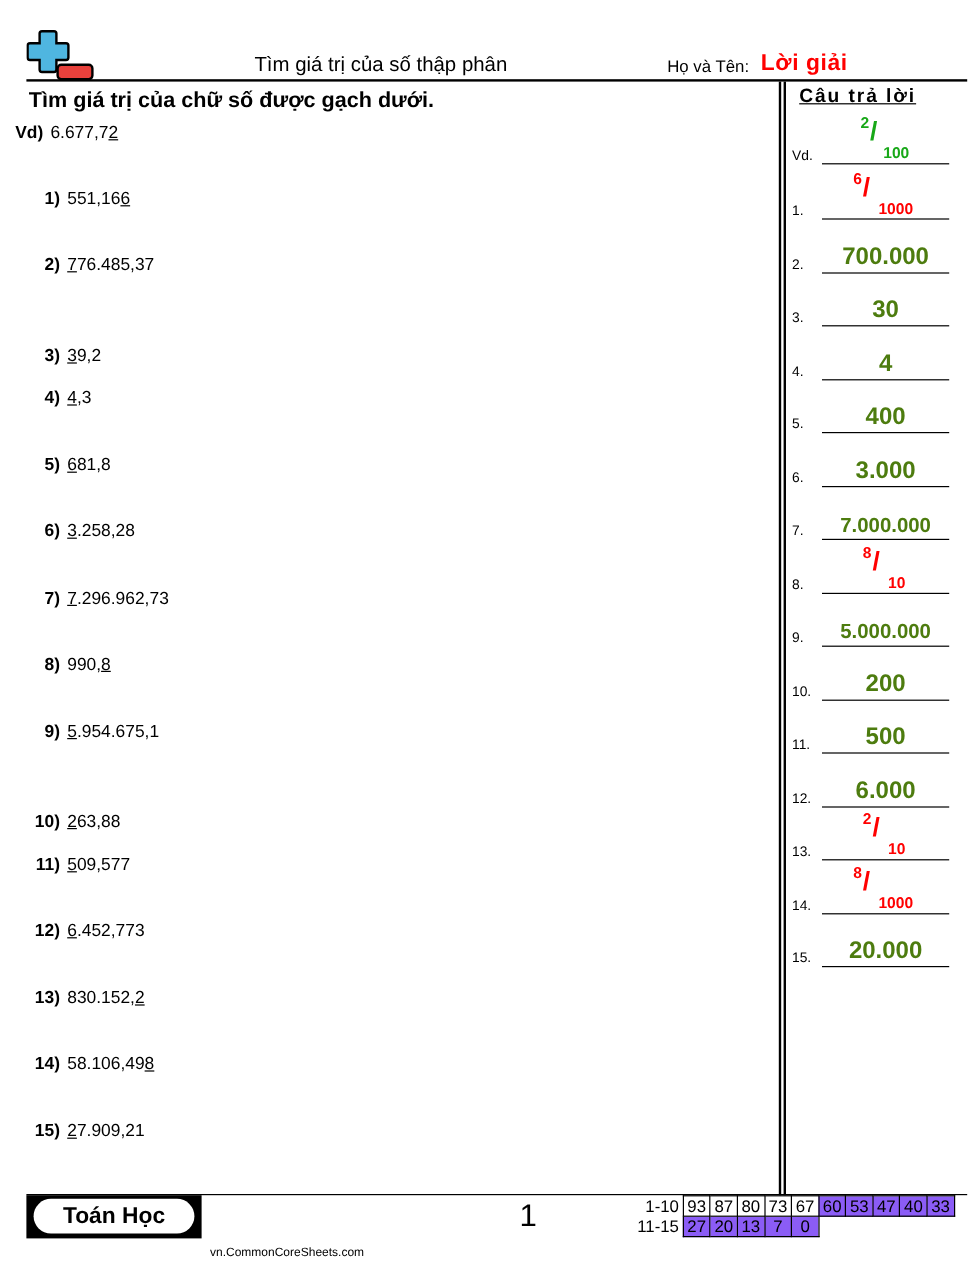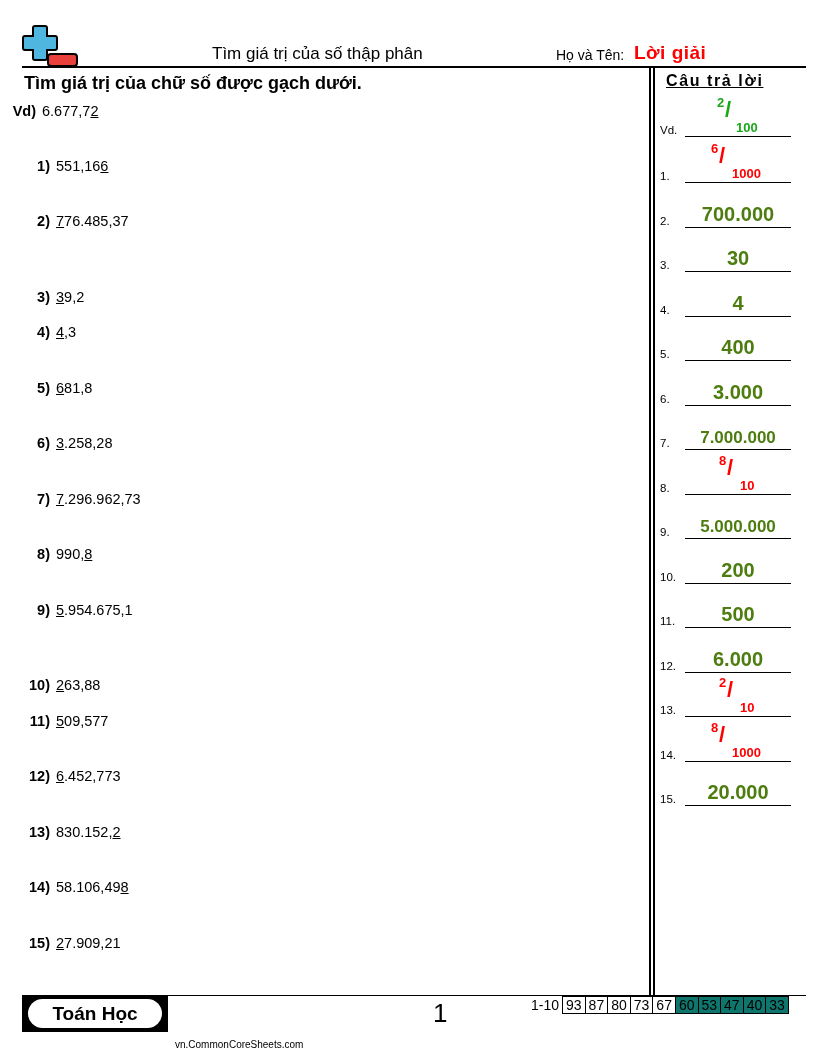--- a/index.html
+++ b/index.html
@@ -35,21 +35,21 @@
 
   .bottom-rule { position: absolute; left: 22px; top: 995px; width: 784px; height: 1px; background: #000; }
   .brand-box { position: absolute; left: 22px; top: 996px; width: 146px; height: 36px; background: #000; }
   .brand-pill { position: absolute; left: 28px; top: 999px; width: 134px; height: 29px; background: #fff; border-radius: 15px; text-align: center; line-height: 29px; font-size: 19px; font-weight: bold; }
   .site { position: absolute; left: 175px; top: 1039px; font-size: 10px; }
   .page-num { position: absolute; left: 433px; top: 998px; font-size: 26px; }
 
   .score { position: absolute; left: 528px; top: 996px; border-collapse: collapse; font-size: 14px; }
   .score td { border: 1px solid #000; height: 15px; padding: 0 3px; text-align: center; min-width: 15px; }
   .score td.rl { border: none; text-align: right; padding-right: 3px; }
-  .score td.blue { background: #0f766e; }
+  .score td.blue { background: #8b5cf6; }
   .score td.none { border: none; }
 </style>
 </head>
 <body>
 
 <div class="logo">
   <svg width="58" height="44" viewBox="0 0 58 44">
     <path d="M13 2 h10 a2 2 0 0 1 2 2 v8 h8 a2 2 0 0 1 2 2 v10 a2 2 0 0 1 -2 2 h-8 v8 a2 2 0 0 1 -2 2 h-10 a2 2 0 0 1 -2 -2 v-8 h-8 a2 2 0 0 1 -2 -2 v-10 a2 2 0 0 1 2 -2 h8 v-8 a2 2 0 0 1 2 -2 z" fill="#4fb6e0" stroke="#000" stroke-width="2"></path>
     <rect x="26" y="30" width="29" height="12" rx="3" fill="#e8413c" stroke="#000" stroke-width="2"></rect>
   </svg>
@@ -202,14 +202,27 @@
     <td>87</td>
     <td>80</td>
     <td>73</td>
     <td>67</td>
     <td class="blue">60</td>
     <td class="blue">53</td>
     <td class="blue">47</td>
     <td class="blue">40</td>
     <td class="blue">33</td>
   </tr>
+  <tr>
+    <td class="rl">11-15</td>
+    <td class="blue">27</td>
+    <td class="blue">20</td>
+    <td class="blue">13</td>
+    <td class="blue">7</td>
+    <td class="blue">0</td>
+    <td class="none"></td>
+    <td class="none"></td>
+    <td class="none"></td>
+    <td class="none"></td>
+    <td class="none"></td>
+  </tr>
 </tbody>
   </table>
 
 </body></html>

